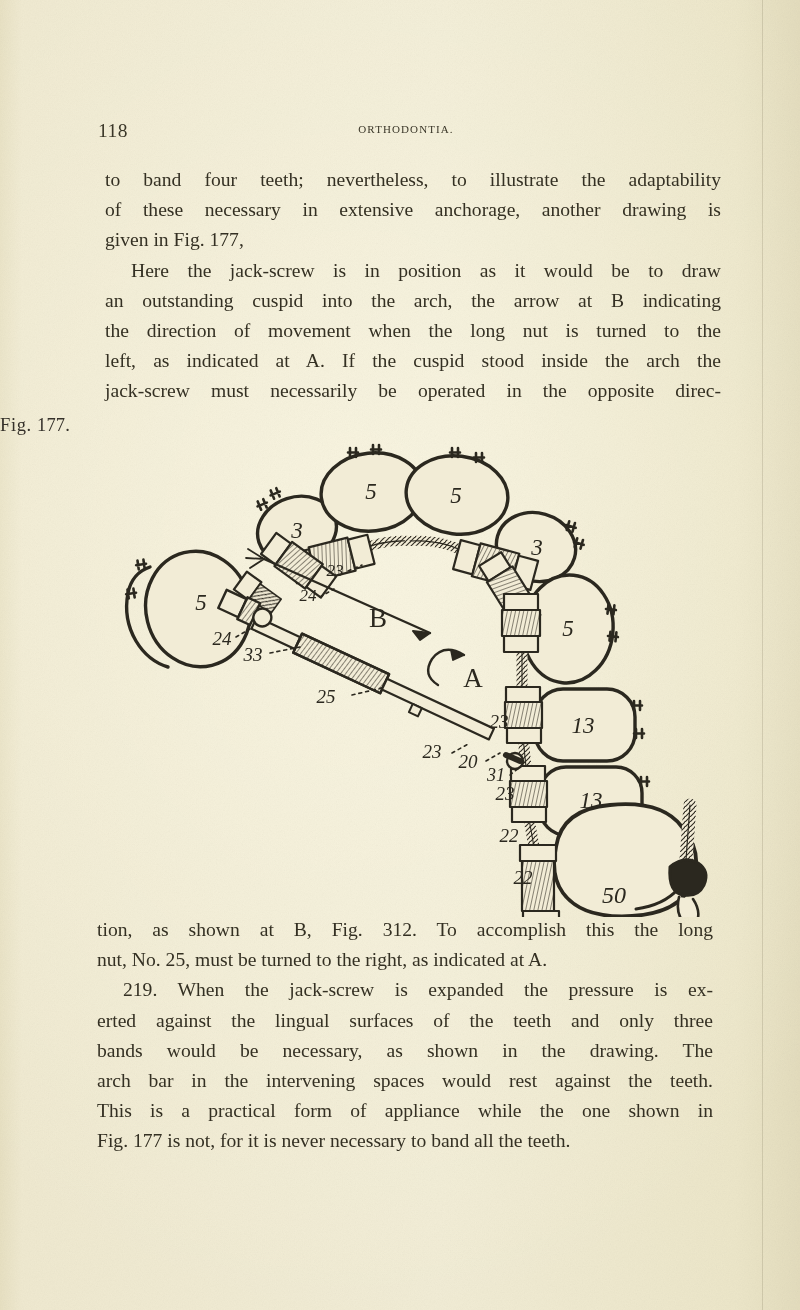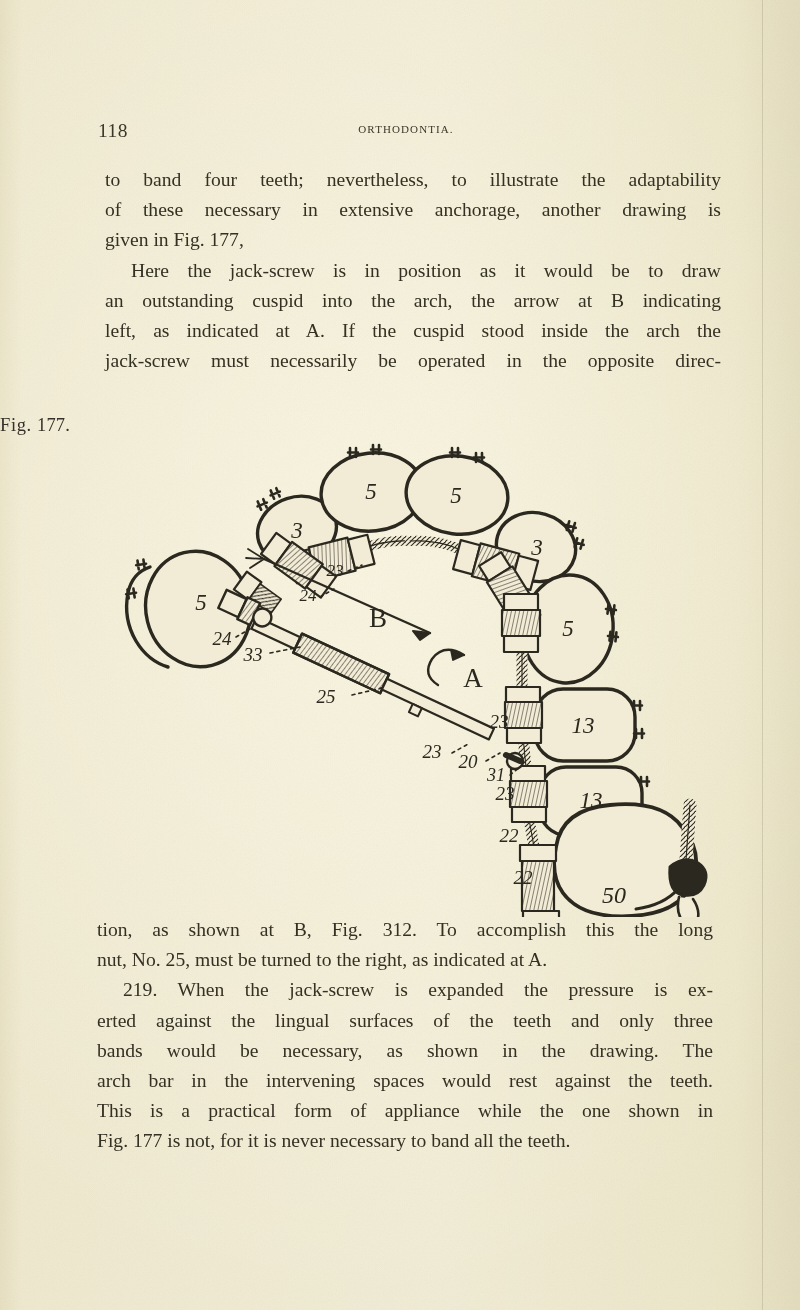--- a/index.html
+++ b/index.html
@@ -154,20 +154,21 @@
 
   <div id="block-top">
     <p class="para">
       <span class="ln j">to band four teeth; nevertheless, to illustrate the adaptability</span>
       <span class="ln j">of these necessary in extensive anchorage, another drawing is</span>
       <span class="ln">given in Fig. 177,</span>
     </p>
     <p class="para">
       <span class="ln j" style="text-indent:26px">Here the jack-screw is in position as it would be to draw</span>
       <span class="ln j">an outstanding cuspid into the arch, the arrow at B indicating</span>
+      <span class="ln j">the direction of movement when the long nut is turned to the</span>
       <span class="ln j">left, as indicated at A.  If the cuspid stood inside the arch the</span>
       <span class="ln j">jack-screw must necessarily be operated in the opposite direc-</span>
     </p>
   </div>
 
   <div id="block-bottom">
     <p class="para">
       <span class="ln j">tion, as shown at B, Fig. 312.  To accomplish this the long</span>
       <span class="ln">nut, No. 25, must be turned to the right, as indicated at A.</span>
     </p>

